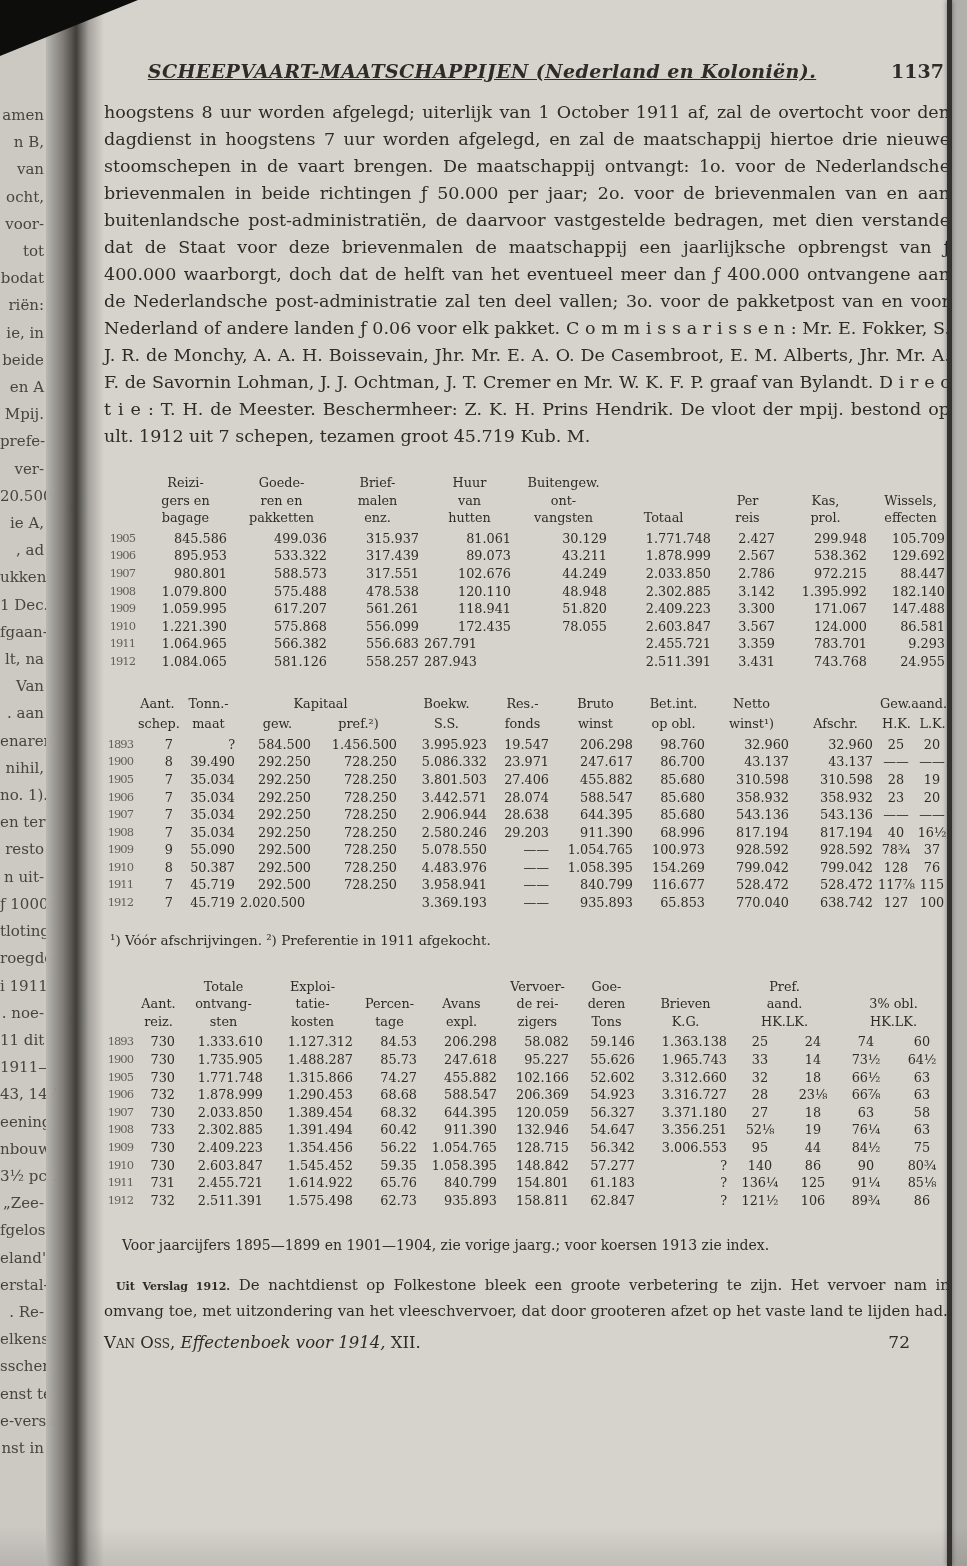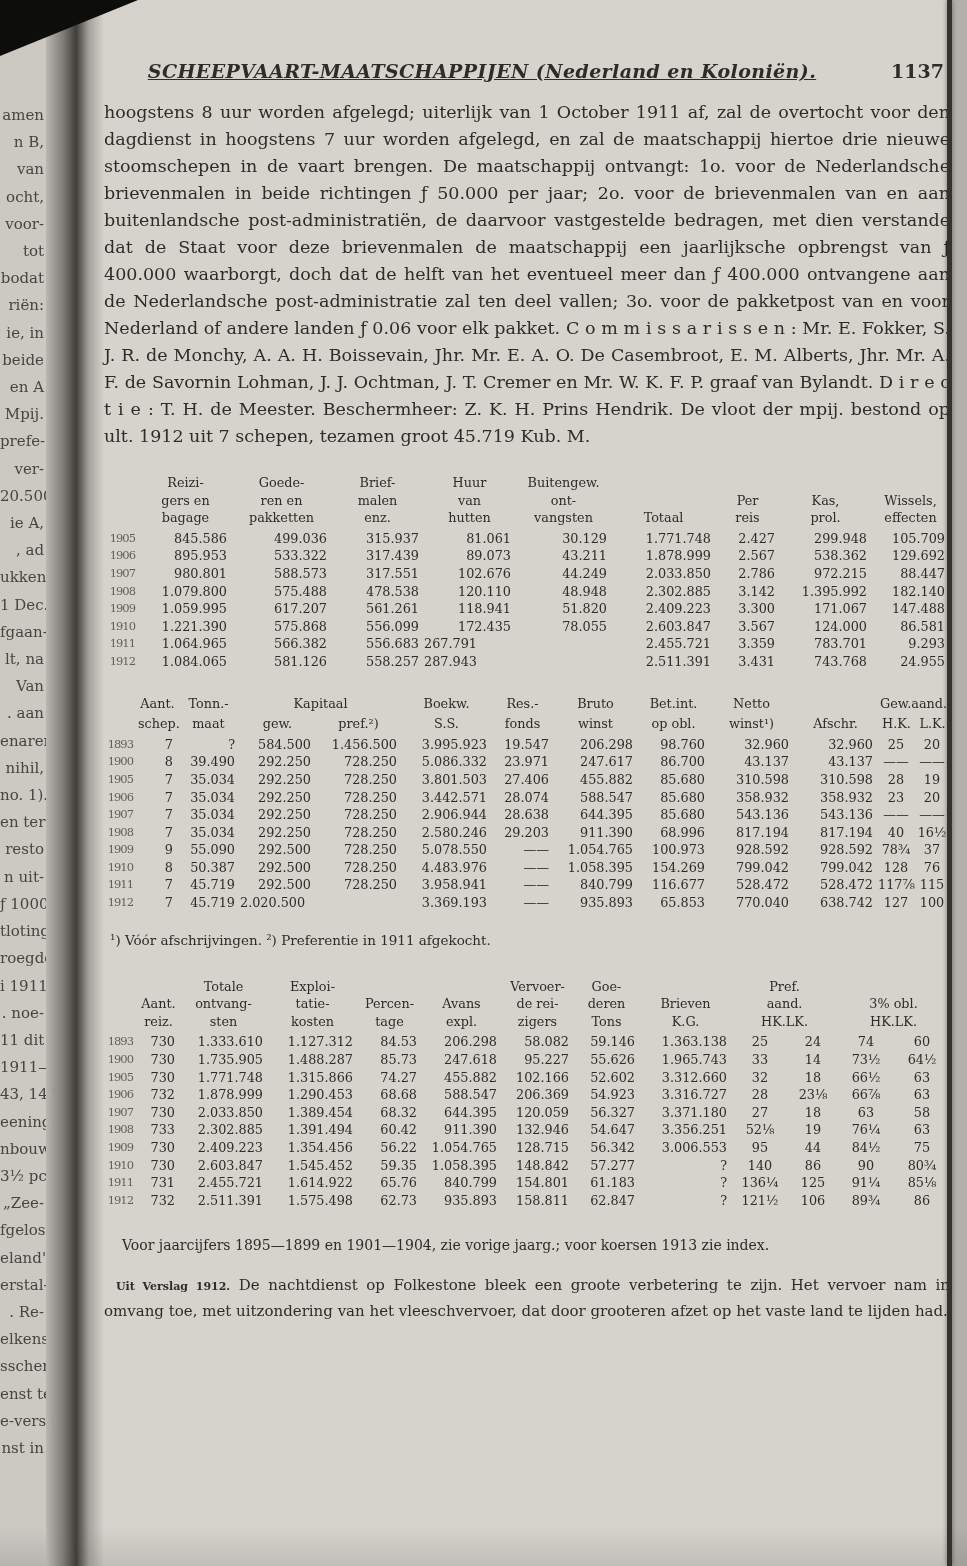--- a/index.html
+++ b/index.html
@@ -676,15 +676,23 @@
         </tbody>
       </table>
 
     <div class="series-note" data-name="series-note">Voor jaarcijfers 1895—1899 en 1901—1904, zie vorige jaarg.; voor koersen 1913 zie index.</div>
 
     <div class="report" data-name="annual-report-note">
       <span class="lead" data-name="report-lead">Uit Verslag 1912.</span>
       <span data-name="report-text">De nachtdienst op Folkestone bleek een groote verbetering te zijn. Het vervoer nam in omvang toe, met uitzondering van het vleeschvervoer, dat door grooteren afzet op het vaste land te lijden had.</span>
     </div>
 
+    <div class="book-footer" data-name="book-footer">
+      <span data-name="book-citation">
+        <span class="bf-author" data-name="footer-author">Van Oss,</span>
+        <span class="bf-title" data-name="footer-book-title">Effectenboek voor 1914,</span>
+        <span class="bf-vol" data-name="footer-volume">XII.</span>
+      </span>
+      <span class="bf-sig" data-name="signature-number">72</span>
+    </div>
 
   </div>
 </div>
 
 </body></html>

